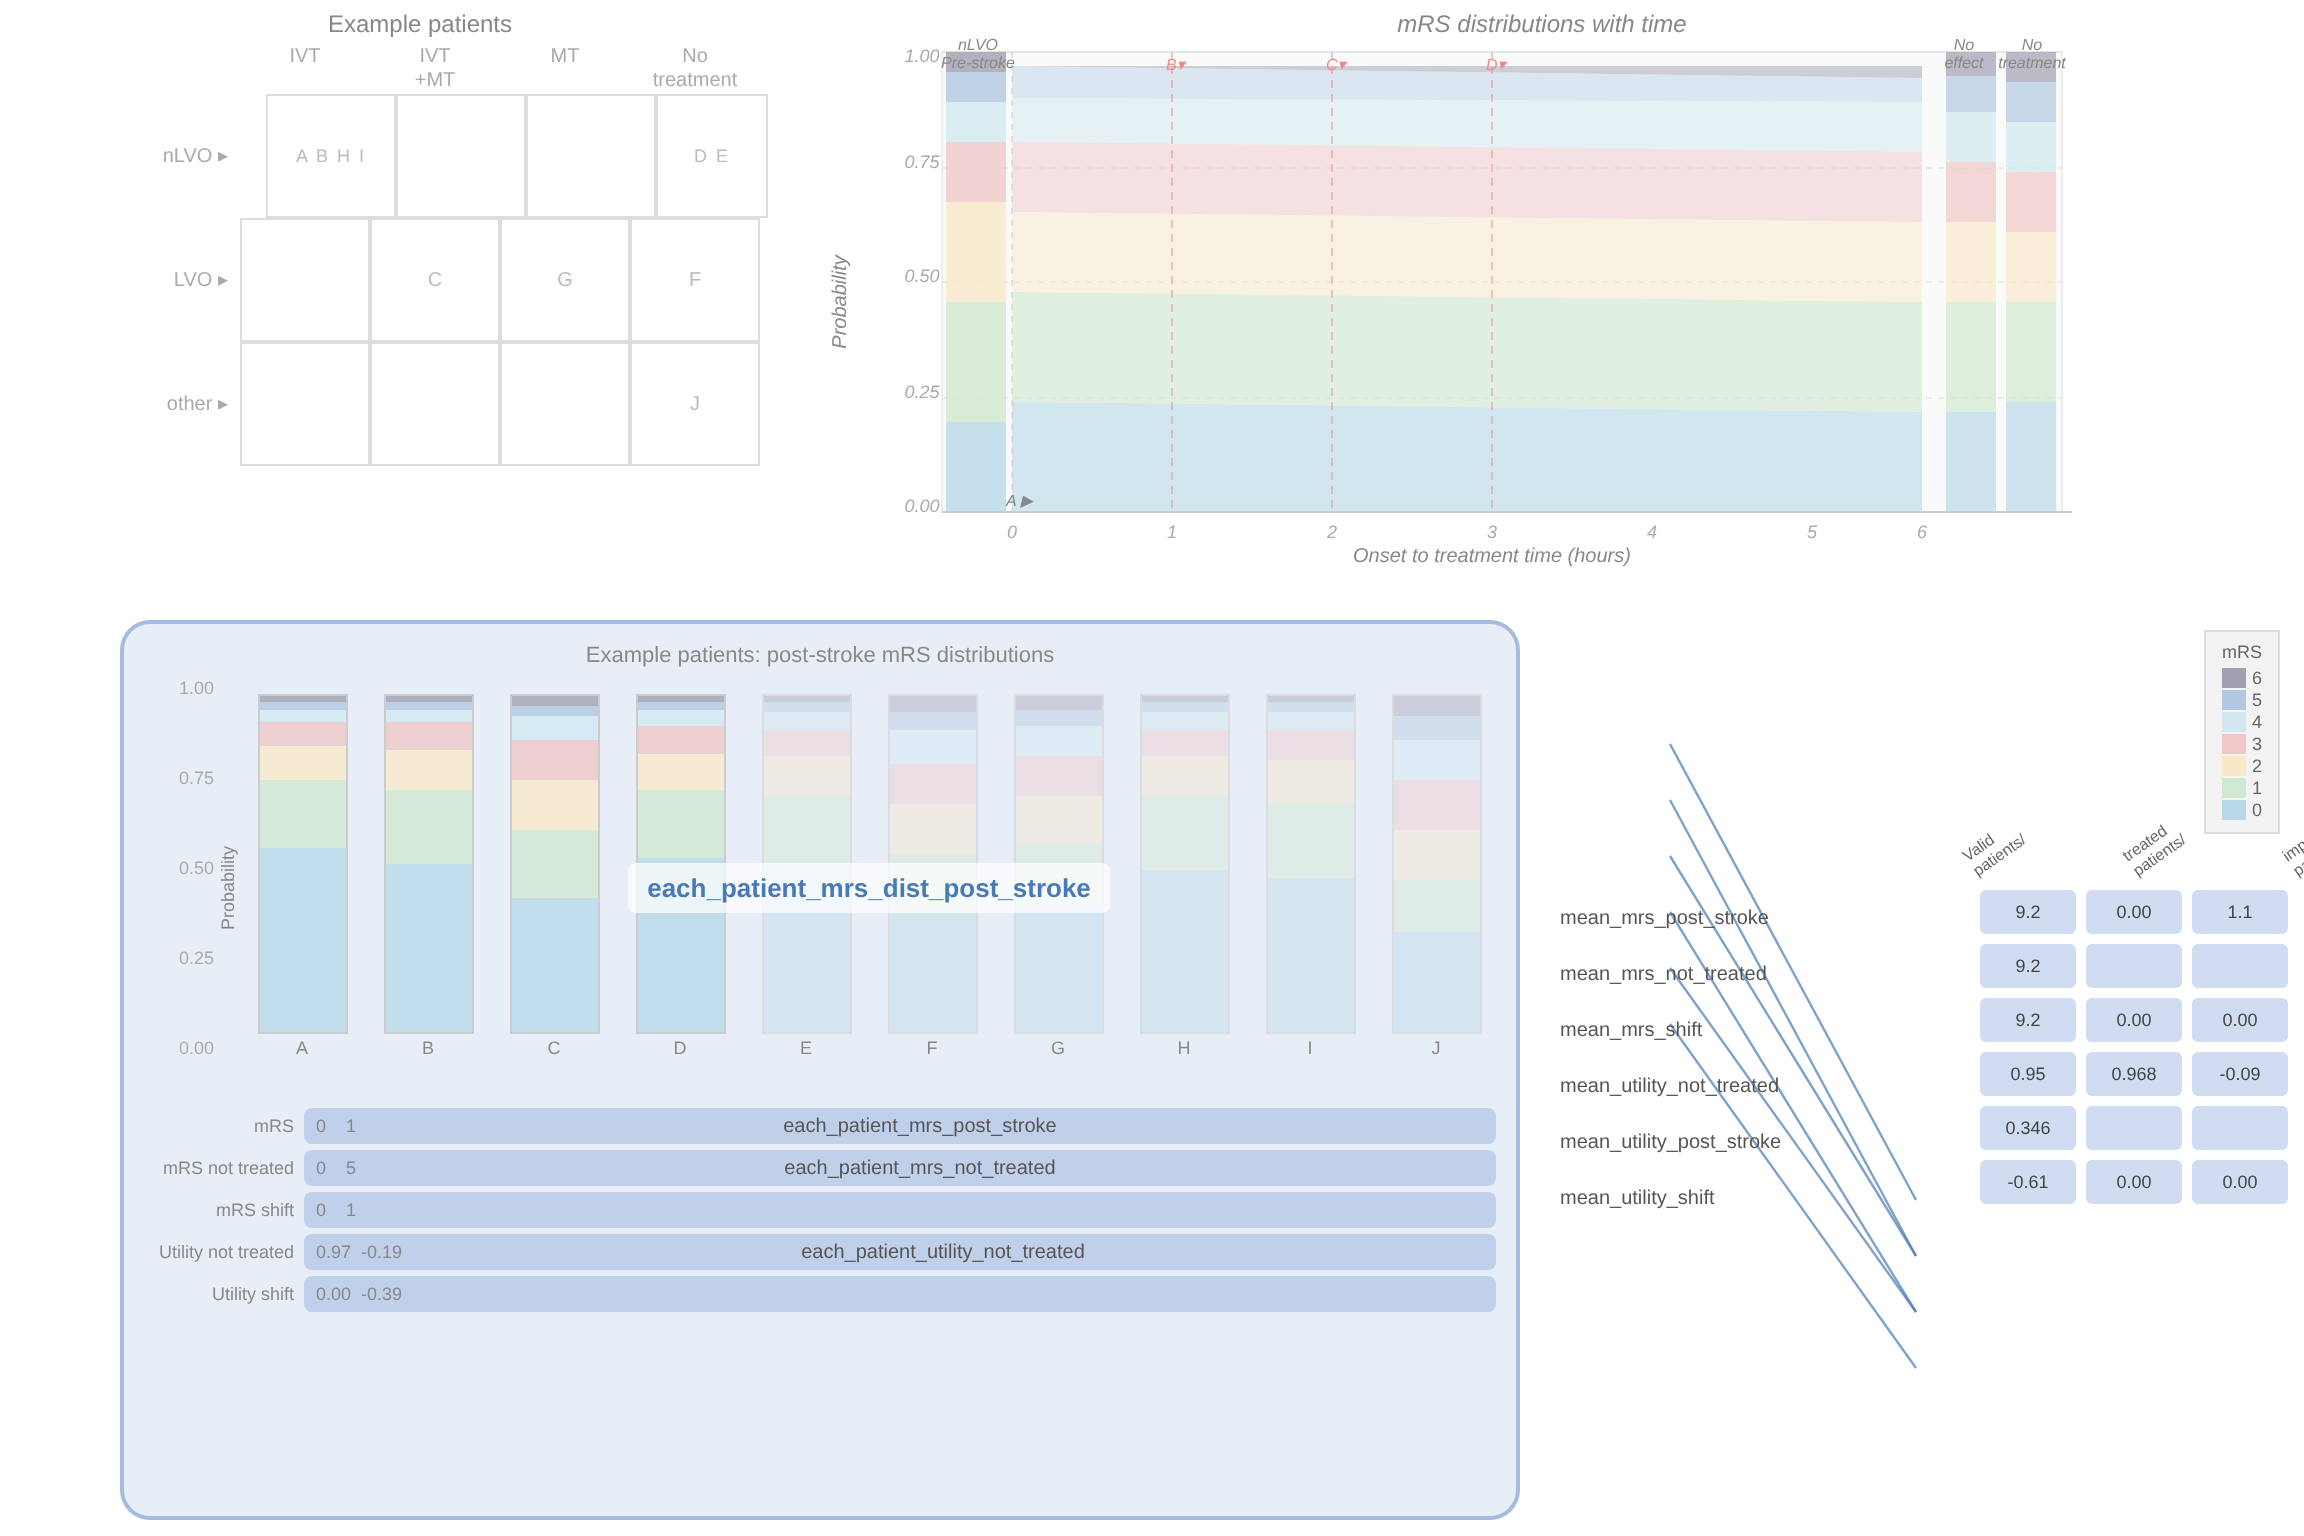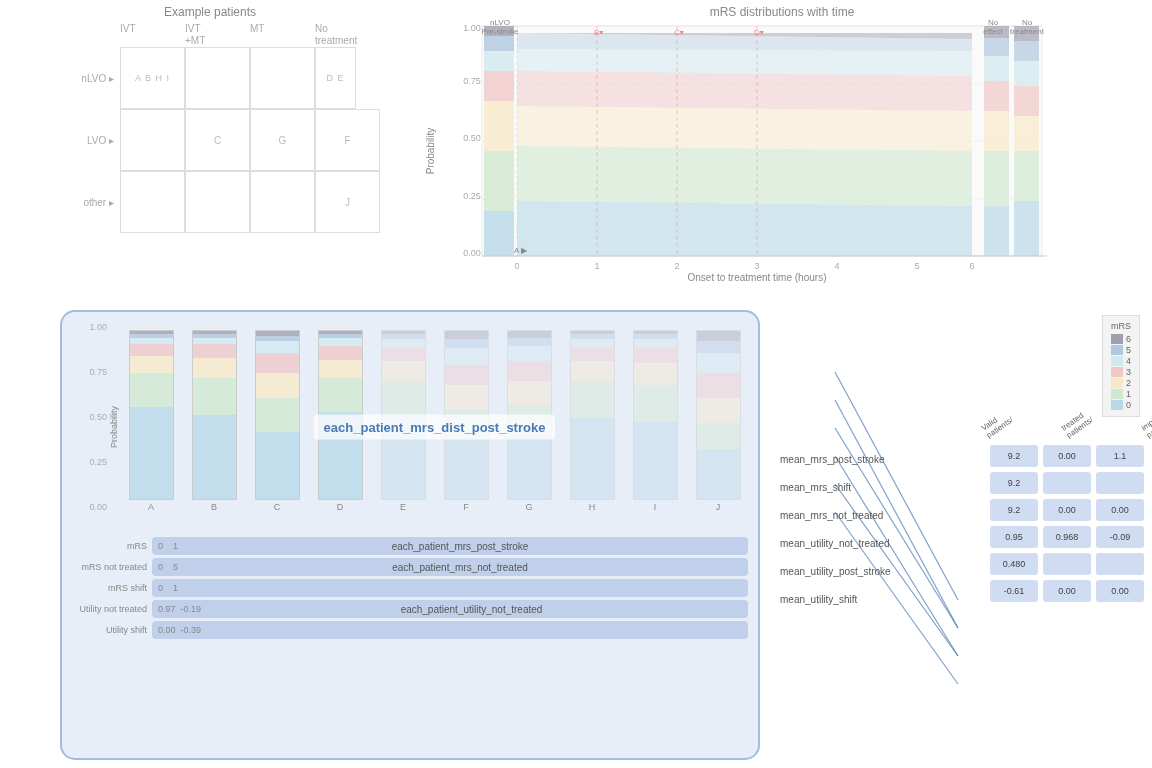--- a/index.html
+++ b/index.html
@@ -26,20 +26,21 @@
       color: #888;
       font-size: 12px;
       margin-bottom: 4px;
     }
     .grid-container {
       position: relative;
       margin-left: 50px;
     }
     .grid-header {
       width: 72px;
+      text-align: center;
       color: #aaa;
       font-size: 10px;
       line-height: 1.2;
     }
     .grid-row {
       display: flex;
       align-items: center;
     }
     .row-label {
       width: 50px;
@@ -56,24 +57,25 @@
       display: flex;
       align-items: center;
       justify-content: center;
       position: relative;
       flex-shrink: 0;
     }
 
     
     .top-right {
       position: absolute;
-      left: 422px;
+      left: 411px;
       top: 5px;
       width: 720px;
       height: 295px;
+      font-style: italic;
     }
     .chart-title {
       text-align: center;
       color: #888;
       font-size: 12px;
       margin-bottom: 2px;
     }
     .chart-area {
       position: relative;
       width: 100%;
@@ -232,26 +234,26 @@
 
     <div style="display:flex; margin-left:50px;">
       <div class="grid-header" style="width:65px;">IVT</div>
       <div class="grid-header" style="width:65px;">IVT<br>+MT</div>
       <div class="grid-header" style="width:65px;">MT</div>
       <div class="grid-header" style="width:65px;">No<br>treatment</div>
     </div>
 
     <div class="grid-row">
       <div class="row-label">nLVO ▸</div>
-      <div class="grid-cell" style="width:65px; height:62px;">
+      <div class="grid-cell" style="width:65px; height:62px;margin-left:13px;">
         <span style="font-size:9px; color:#bbb; letter-spacing:1px;">A B H I</span>
       </div>
       <div class="grid-cell" style="width:65px; height:62px;"></div>
       <div class="grid-cell" style="width:65px; height:62px;"></div>
-      <div class="grid-cell" style="width:41px; height:62px;">
+      <div class="grid-cell" style="width:56px; height:62px;">
         <span style="font-size:9px; color:#bbb; letter-spacing:1px;">D E</span>
       </div>
     </div>
 
     <div class="grid-row">
       <div class="row-label">LVO ▸</div>
       <div class="grid-cell" style="width:65px; height:62px;"></div>
       <div class="grid-cell" style="width:65px; height:62px;">
         <span style="font-size:10px; color:#bbb;">C</span>
       </div>
@@ -367,20 +369,21 @@
 
       <text x="605" y="4" font-size="8" fill="#888" text-anchor="middle">No</text>
       <text x="605" y="13" font-size="8" fill="#888" text-anchor="middle">treatment</text>
 
       <text x="92" y="232" font-size="8" fill="#888">A ▶</text>
     </svg>
   </div>
 </div>
 
 <div class="bottom-left">
+  <div class="bottom-left-title">Example patients: post-stroke mRS distributions</div>
 
   <div style="display:flex; height:210px;">
 
     <div style="display:flex; flex-direction:column; align-items:flex-end; justify-content:space-between; padding-bottom:20px; width:35px; flex-shrink:0;">
       <span class="y-tick">1.00</span>
       <span class="y-tick">0.75</span>
       <span class="y-tick">0.50</span>
       <span class="y-tick">0.25</span>
       <span class="y-tick">0.00</span>
     </div>
@@ -601,22 +604,22 @@
       <div class="legend-color" style="background:#b8d8e8;"></div>
       <span class="legend-label">0</span>
     </div>
   </div>
 
   <div style="position:relative; margin-top:50px; display:flex;">
 
     <div style="width:200px; flex-shrink:0;">
       <div style="height:80px;"></div>
       <div class="stat-label-row">mean_mrs_post_stroke</div>
+      <div class="stat-label-row">mean_mrs_not_treated</div>
       <div class="stat-label-row">mean_mrs_shift</div>
-      <div class="stat-label-row">mean_mrs_not_treated</div>
       <div class="stat-label-row">mean_utility_not_treated</div>
       <div class="stat-label-row">mean_utility_post_stroke</div>
       <div class="stat-label-row">mean_utility_shift</div>
     </div>
 
     <div style="flex:1; margin-left:10px;">
 
       <div style="display:flex; gap:5px; height:80px; align-items:flex-end; padding-bottom:5px;">
         <div style="width:55px; font-size:8px; color:#666; transform:rotate(-35deg); transform-origin:bottom left; white-space:nowrap;">Valid<br>patients/</div>
         <div style="width:55px; font-size:8px; color:#666; transform:rotate(-35deg); transform-origin:bottom left; white-space:nowrap; margin-left:20px;">treated<br>patients/</div>
@@ -643,21 +646,21 @@
           <div class="stats-cell">0.00</div>
         </div>
 
         <div style="display:flex; gap:5px; height:22px;">
           <div class="stats-cell">0.95</div>
           <div class="stats-cell">0.968</div>
           <div class="stats-cell">-0.09</div>
         </div>
 
         <div style="display:flex; gap:5px; height:22px;">
-          <div class="stats-cell">0.480</div>
+          <div class="stats-cell">0.346</div>
           <div class="stats-cell"></div>
           <div class="stats-cell"></div>
         </div>
 
         <div style="display:flex; gap:5px; height:22px;">
           <div class="stats-cell">-0.61</div>
           <div class="stats-cell">0.00</div>
           <div class="stats-cell">0.00</div>
         </div>
       </div>

